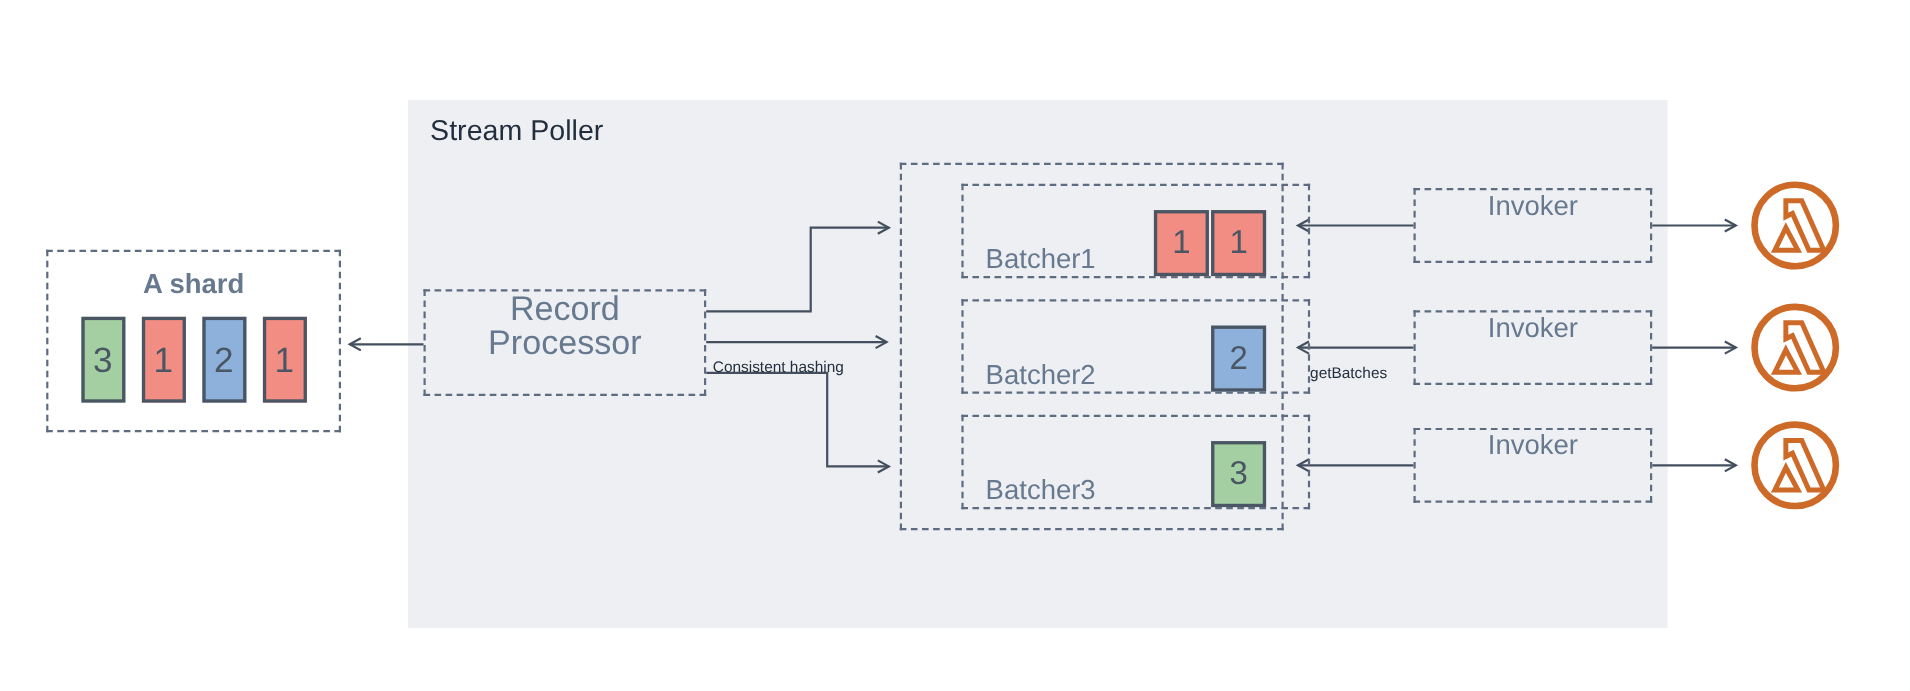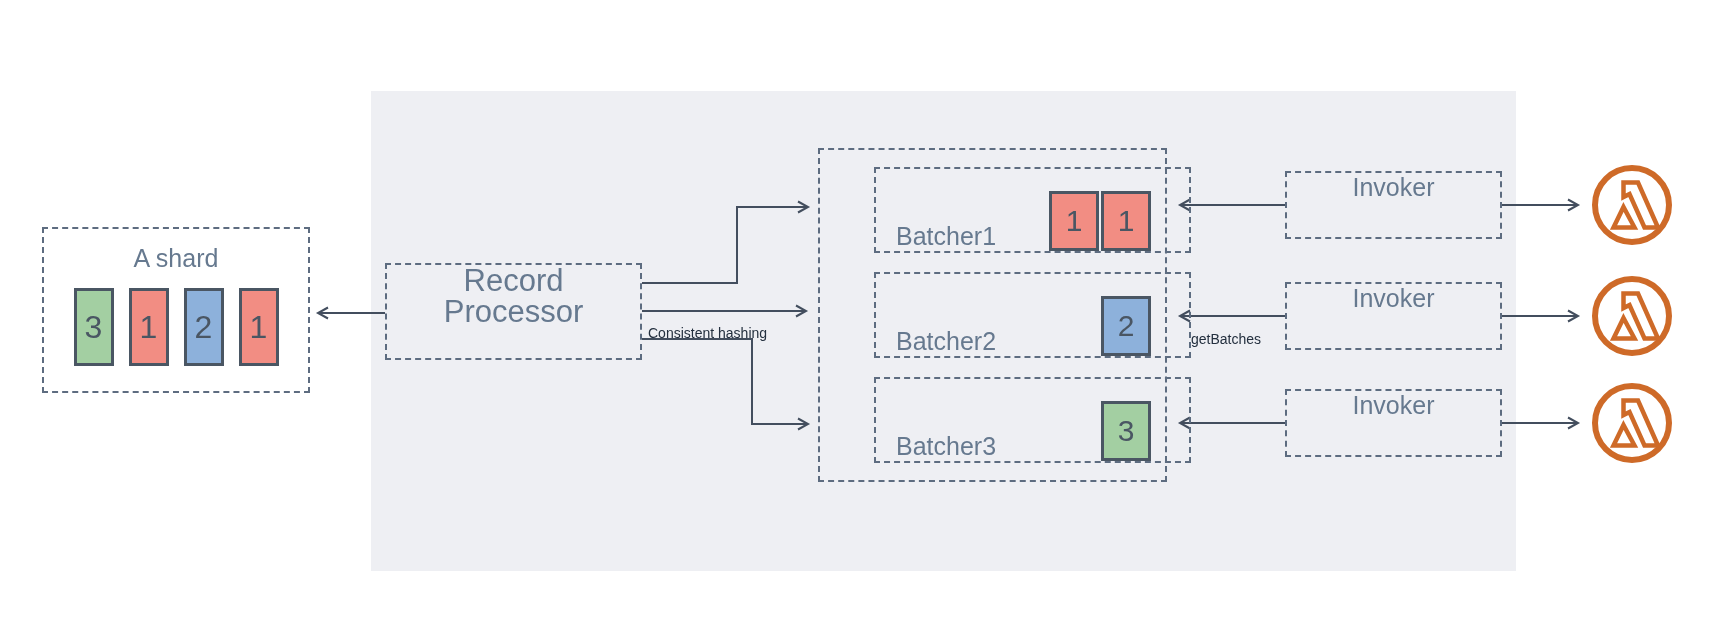--- a/index.html
+++ b/index.html
@@ -27,20 +27,21 @@
     position: absolute;
     box-sizing: border-box;
     border: 2px dashed var(--dash-border, #5D6C80);
   }
   .shard-box { left: 42px; top: 227px; width: 268px; height: 166px; }
   .shard-title {
     text-align: center;
     margin-top: 15px;
     font-size: 25px;
     color: var(--box-label, #66798F);
+    font-weight: bold;
   }
   .shard-row {
     display: flex;
     justify-content: center;
     gap: 15px;
     margin-top: 15px;
   }
   .sq {
     box-sizing: border-box;
     border: 3px solid var(--square-border, #4A5663);
@@ -93,20 +94,21 @@
   }
   .lbl-hash { left: 648px; top: 289px; }
   .lbl-getbatches { left: 1191px; top: 295px; text-align: right; }
 </style>
 </head>
 <body>
 
 <div class="canvas">
 
   <div class="poller"></div>
+  <div class="poller-title">Stream Poller</div>
 
   <svg class="arrows">
     <defs>
       <marker id="ah" markerWidth="16" markerHeight="16" refX="13" refY="8" orient="auto" markerUnits="userSpaceOnUse">
         <polyline class="ah-line" points="3,2.5 13,8 3,13.5"></polyline>
       </marker>
     </defs>
     <path d="M 385,313 H 318" marker-end="url(#ah)"></path>
     <path d="M 642,283 H 737 V 207 H 808" marker-end="url(#ah)"></path>
     <path d="M 642,311 H 806" marker-end="url(#ah)"></path>

